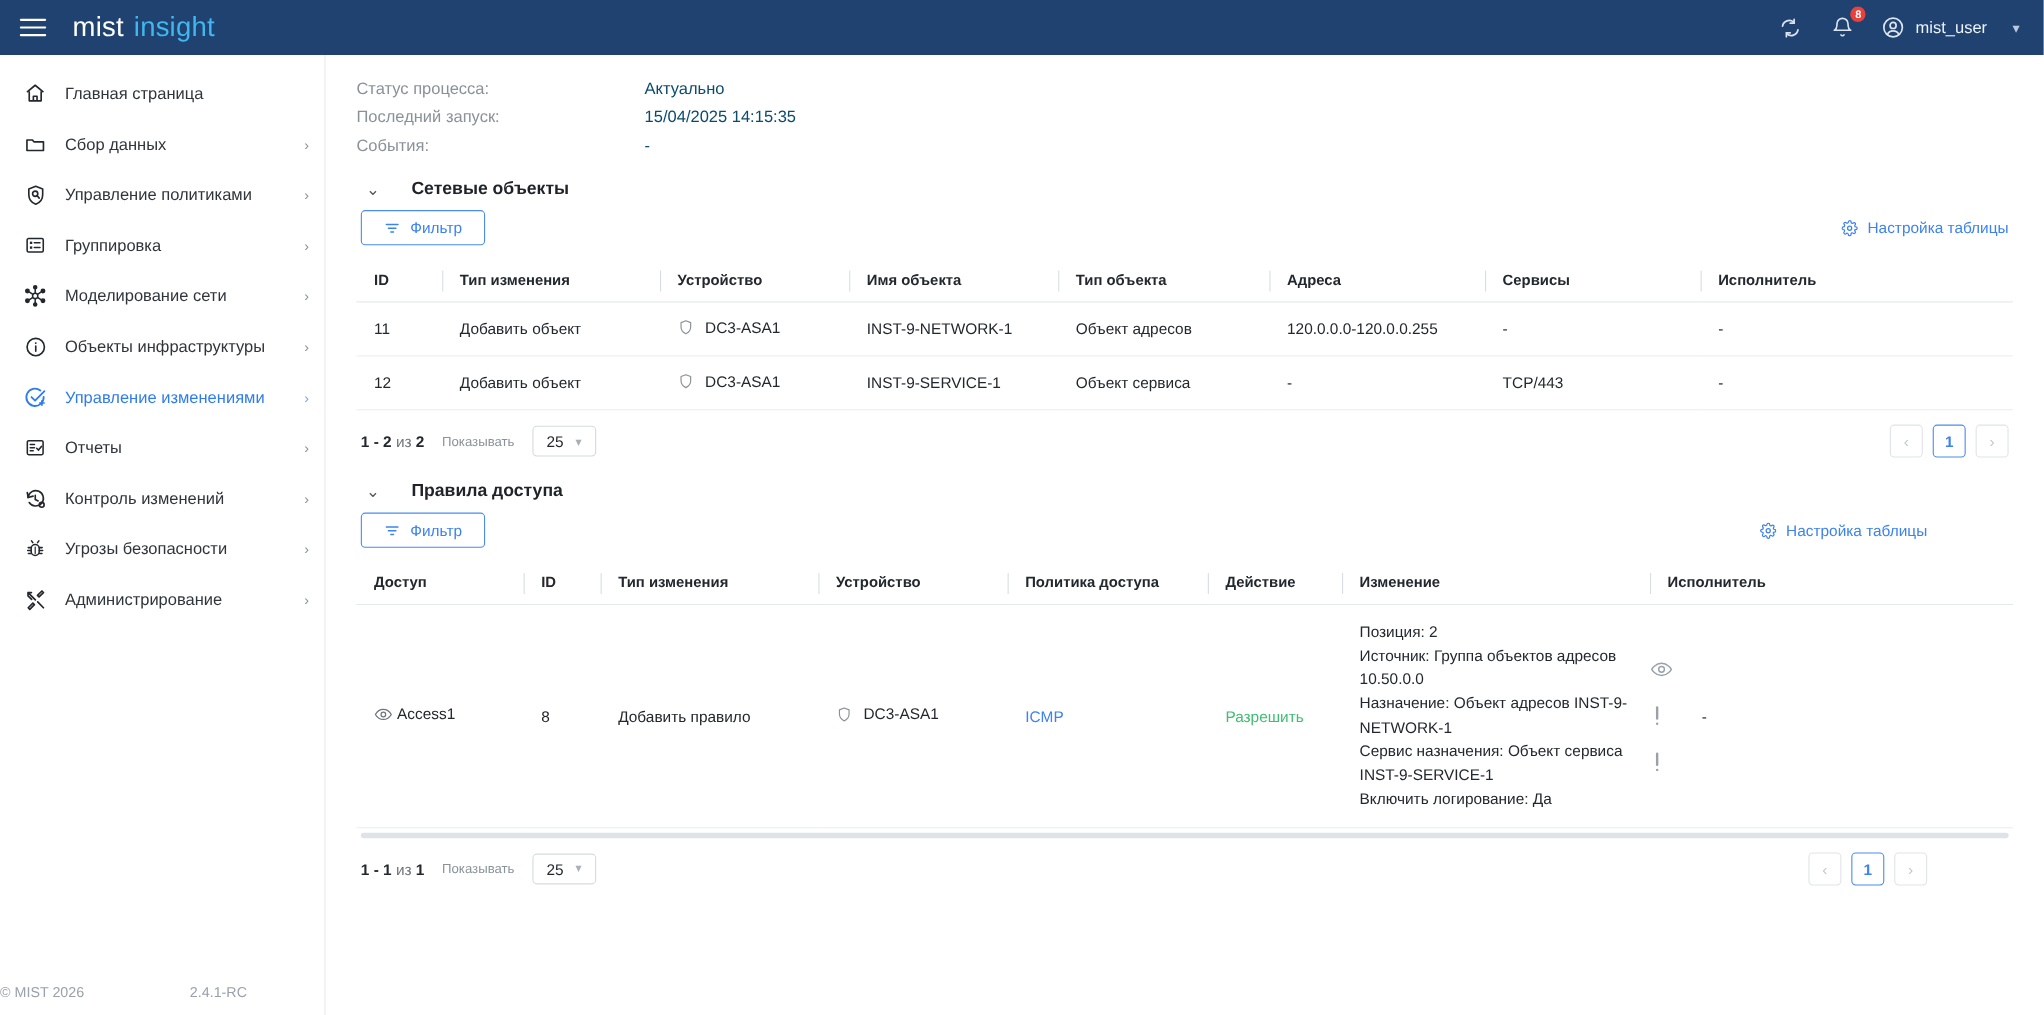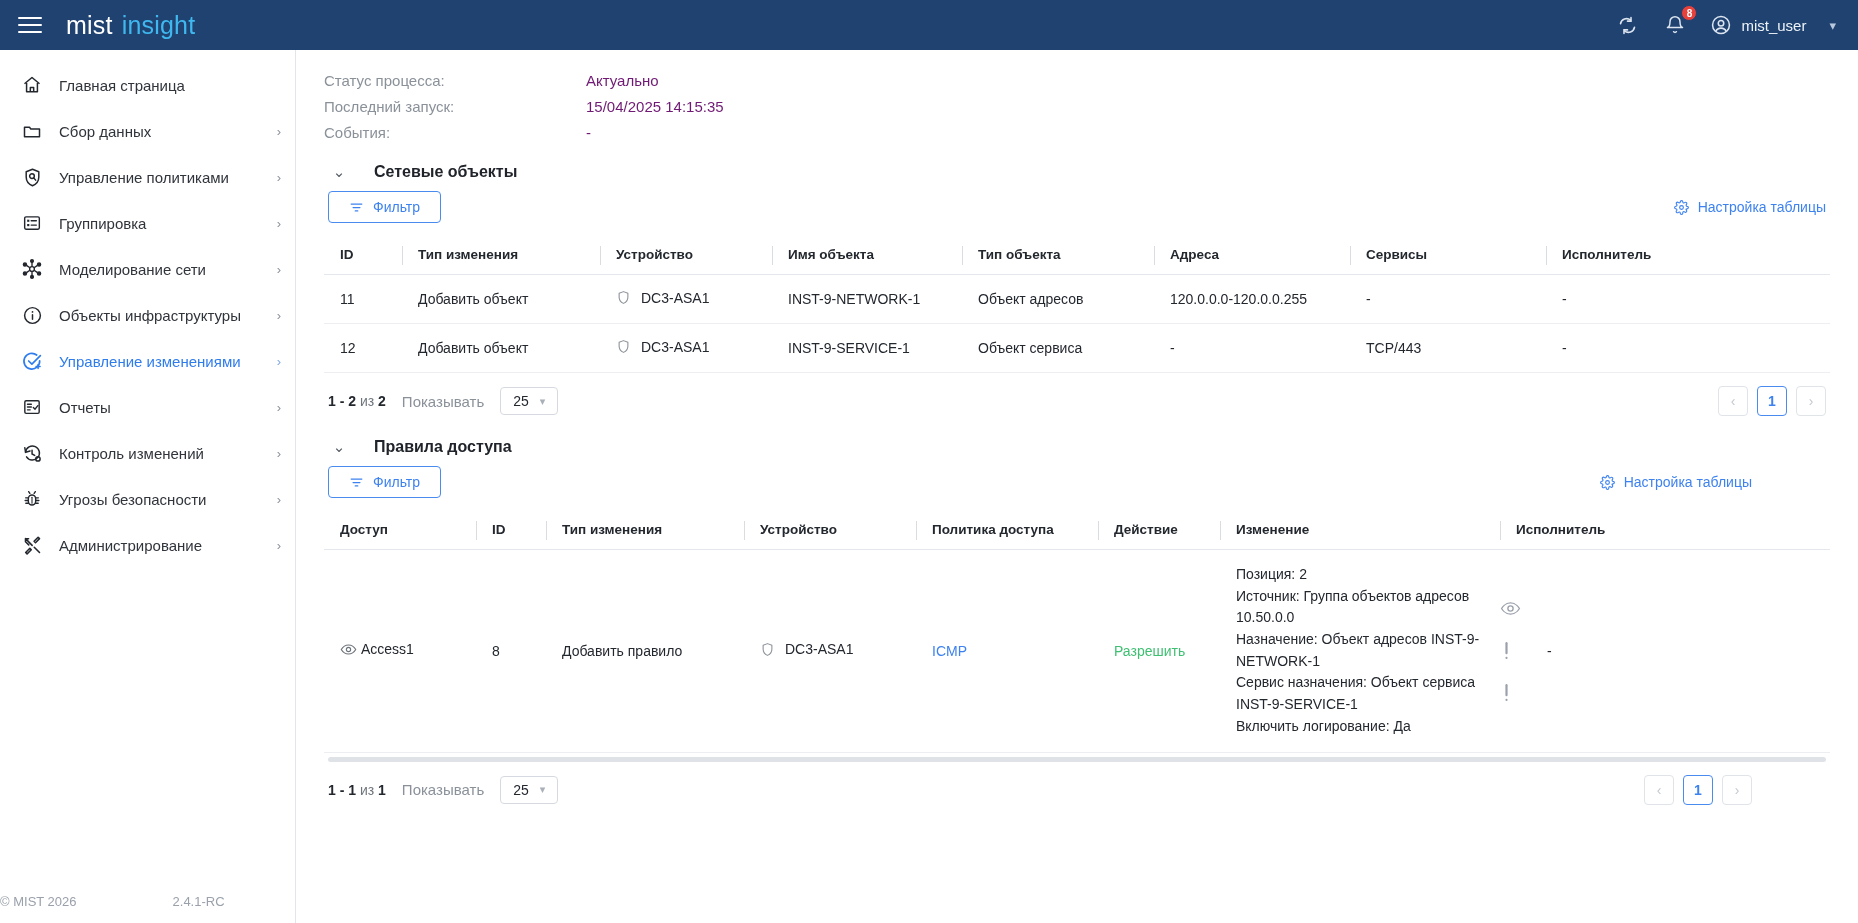--- a/index.html
+++ b/index.html
@@ -66,21 +66,21 @@
     gap: 96px; color: #9aa1ab; font-size: 13px;
   }
 
   
   .main { flex: 1 1 auto; background: #fff; overflow: hidden; position: relative;
           padding: 22px 28px 0 28px; }
 
   .status-grid { display: grid; grid-template-columns: 262px auto; row-gap: 9px;
      font-size: 15px; margin-bottom: 22px; }
   .status-key { color: #8a9199; }
-  .status-val { color: #701a75; }
+  .status-val { color: #0c4a6e; }
 
   .section-head { display: flex; align-items: center; gap: 12px; margin: 12px 0 10px 8px; }
   .section-chev { color: #555b63; font-size: 15px; width: 14px; text-align: center; cursor: pointer; }
   .section-title { font-size: 16px; font-weight: 700; color: #20242a; margin-left: 16px; }
 
   .toolbar { display: flex; align-items: center; justify-content: space-between; margin: 0 4px 14px 4px; }
   .filter-btn {
     display: inline-flex; align-items: center; gap: 9px;
     border: 1px solid #4a8bf0; color: #3d82ef; background: #fff;
     border-radius: 4px; height: 32px; padding: 0 20px; font-size: 14px; cursor: pointer;
@@ -105,21 +105,21 @@
   .link { color: #3d82ef; cursor: pointer; }
   .allow { color: #3fbf72; }
   .change-lines { line-height: 1.55; font-size: 14px; }
 
   .pager { display: flex; align-items: center; justify-content: space-between;
            padding: 13px 4px 0 4px; }
   .pager-left { display: flex; align-items: center; gap: 16px; font-size: 14px; }
   .pg-range { color: #23272e; }
   .pg-range b { font-weight: 700; }
   .pg-range .muted { color: #6f757d; font-weight: 400; }
-  .pg-show { color: #8a9199; font-size: 15px; }
+  .pg-show { color: #8a9199; font-size: 12px; }
   .pg-select {
     display: inline-flex; align-items: center; justify-content: space-between;
     width: 58px; height: 28px; padding: 0 12px;
     border: 1px solid #d6dae0; border-radius: 4px; font-size: 14px; color: #23272e;
     background: #fff; cursor: pointer;
   }
   .pg-select .c { color: #aab0b8; font-size: 11px; }
   .pager-right { display: flex; align-items: center; gap: 9px; }
   .pg-btn {
     width: 30px; height: 30px; border: 1px solid #e0e3e8; border-radius: 4px;

